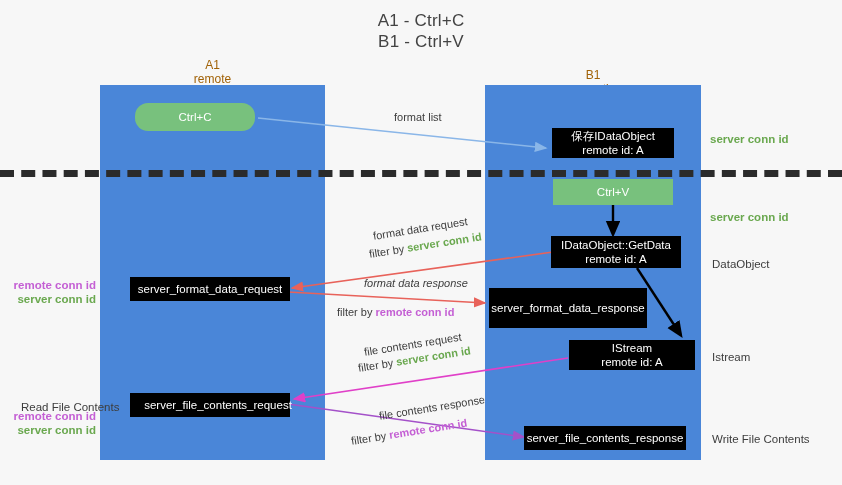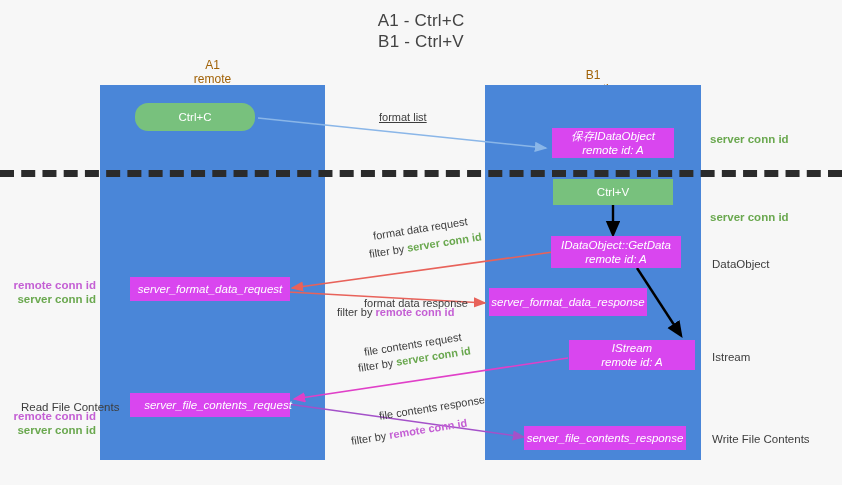--- a/index.html
+++ b/index.html
@@ -59,21 +59,21 @@
     flex-direction: column;
     align-items: center;
     justify-content: center;
     color: #ffffff;
     font-size: 11.5px;
     line-height: 14px;
     text-align: center;
     padding: 2px 6px;
   }
   .box.green { background: #78c17d; }
-  .box.orange { background: #d946ef; font-style: italic; }
+  .box.orange { background: #000000; }
   .box .ln { display: block; white-space: nowrap; }
 
   
   #divider {
     left: 0; top: 170px;
     width: 842px; height: 0;
     border-top: 7px dashed #2b2b2b;
   }
 
   
@@ -180,21 +180,21 @@
 
   <div class="abs box orange" style="left:551px; top:236px; width:130px; height:32px;">
     <span class="ln">IDataObject::GetData</span>
     <span class="ln">remote id: A</span>
   </div>
 
   <div class="abs box orange" style="left:130px; top:277px; width:160px; height:24px;">
     <span class="ln">server_format_data_request</span>
   </div>
 
-  <div class="abs box orange" style="left:489px; top:288px; width:158px; height:28px;">
+  <div class="abs box orange" style="left:489px; top:288px; width:158px; height:40px;">
     <span class="ln">server_format_data_response</span>
   </div>
 
   <div class="abs box orange" style="left:569px; top:340px; width:126px; height:30px;">
     <span class="ln">IStream</span>
     <span class="ln">remote id: A</span>
   </div>
 
   <div class="abs box orange" style="left:130px; top:393px; width:160px; height:24px;padding-left:22px;">
     <span class="ln">server_file_contents_request</span>
@@ -215,28 +215,28 @@
     <span class="green">server conn id</span>
   </div>
 
   <div class="abs side-label dark" style="left:21px; top:392px;margin-top:8px;">Read File Contents</div>
 
   <div class="abs lbl-stack" style="left:0px; top:409px; width:96px;">
     <span class="purple">remote conn id</span>
     <span class="green">server conn id</span>
   </div>
 
-  <div class="abs ann" style="left:379px; top:110px;text-decoration:underline;">format list</div>
+  <div class="abs ann" style="left:394px; top:110px;">format list</div>
 
   <div class="abs ann rot" style="left:372px; top:229px;">format data request</div>
   <div class="abs ann rot" style="left:368px; top:247px;">
     <span>filter by </span><span class="g">server conn id</span>
   </div>
 
-  <div class="abs ann" style="left:364px; top:296px;">format data response</div>
+  <div class="abs ann" style="left:364px; top:276px;font-style:italic;">format data response</div>
   <div class="abs ann" style="left:337px; top:305px;">
     <span>filter by </span><span class="p">remote conn id</span>
   </div>
 
   <div class="abs ann rot" style="left:363px; top:345px;">file contents request</div>
   <div class="abs ann rot" style="left:357px; top:361px;">
     <span>filter by </span><span class="g">server conn id</span>
   </div>
 
   <div class="abs ann rot" style="left:378px; top:409px;">file contents response</div>

